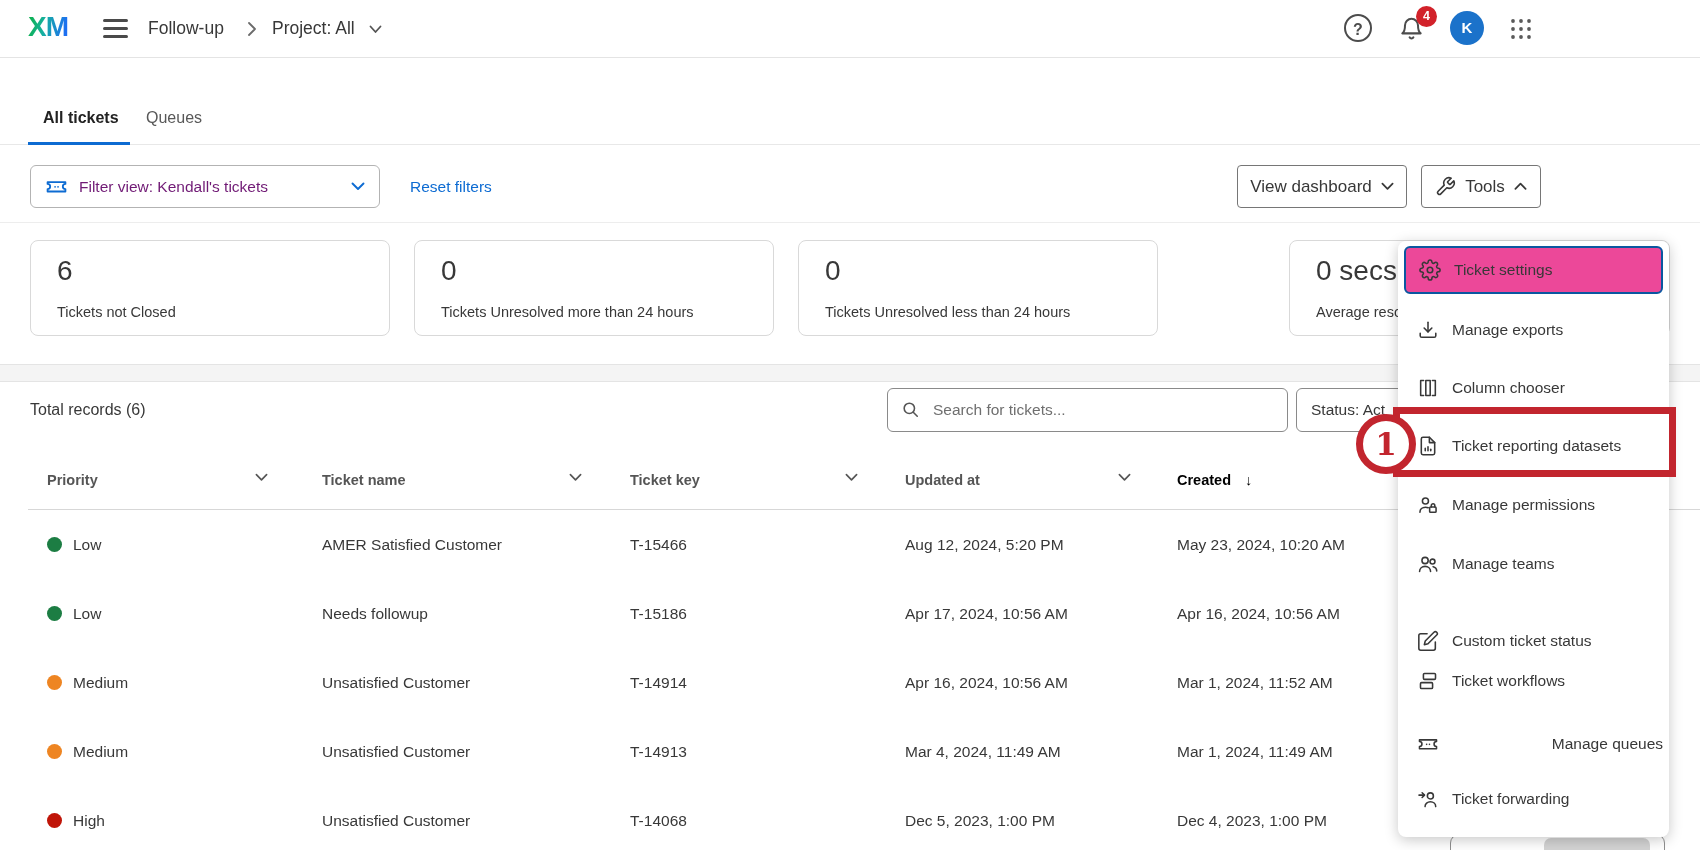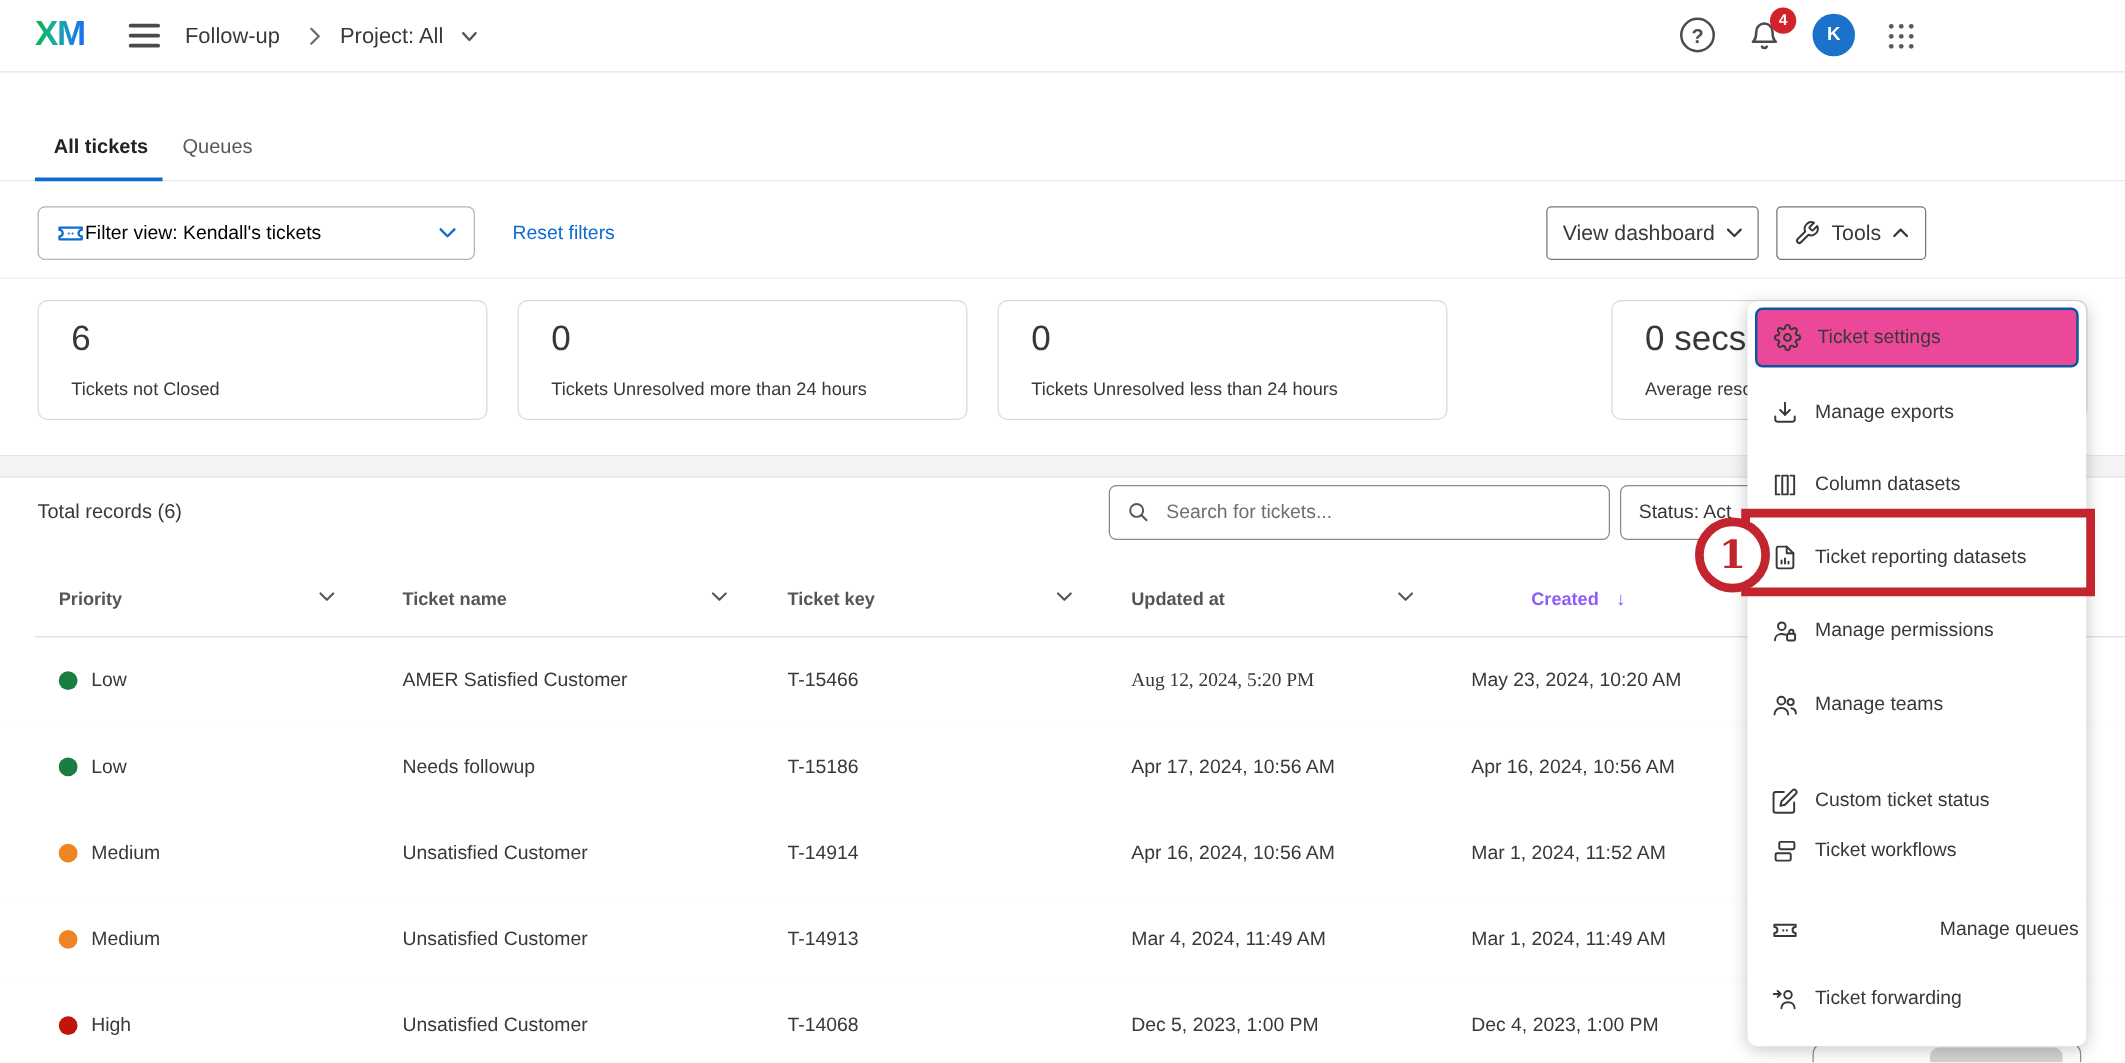--- a/index.html
+++ b/index.html
@@ -30,21 +30,21 @@
   
   .tab{top:95px;height:45px;line-height:45px;font-size:16px;cursor:pointer;}
   .tab.active{font-weight:700;color:#222;}
   .tab.inactive{color:#585858;}
   .tab-underline{left:28px;top:142px;width:102px;height:3px;background:#0d6bd2;z-index:2;}
   .tabs-divider{left:0;top:144px;width:1700px;height:1px;background:#e8e8e8;}
 
   
   .filter-select{left:30px;top:165px;width:350px;height:43px;border:1px solid #b3b3b3;border-radius:6px;
                  box-sizing:border-box;display:flex;align-items:center;padding:0 14px;cursor:pointer;background:#fff;}
-  .filter-select .lbl{color:#000000;font-size:15.5px;flex:1;}
+  .filter-select .lbl{color:#701a75;font-size:15.5px;margin-left:11px;flex:1;}
   .reset-link{left:410px;top:165px;height:43px;line-height:43px;color:#0d6bd2;font-size:15.5px;cursor:pointer;}
   .btn{border:1px solid #767676;border-radius:4px;background:#fff;box-sizing:border-box;height:43px;
        display:flex;align-items:center;justify-content:center;font-size:17px;color:#383838;cursor:pointer;gap:9px;}
   .btn-dash{left:1237px;top:165px;width:170px;}
   .btn-tools{left:1421px;top:165px;width:120px;}
   .row-divider{left:0;top:222px;width:1700px;height:1px;background:#ededed;}
 
   
   .card{top:240px;height:96px;border:1px solid #d9d9d9;border-radius:8px;box-sizing:border-box;background:#fff;}
   .card .val{position:absolute;left:26px;top:14px;font-size:28px;color:#383838;}
@@ -60,21 +60,21 @@
   .search input{border:none;outline:none;font-size:15.5px;margin-left:10px;flex:1;
                 font-family:"Liberation Sans",sans-serif;color:#383838;background:transparent;}
   .search input::placeholder{color:#6f6f6f;}
   .statuschip{left:1296px;top:388px;width:178px;height:44px;border:1px solid #8a8a8a;border-radius:6px;
               box-sizing:border-box;line-height:42px;padding:0 14px;font-size:15.5px;color:#383838;
               background:#fff;white-space:nowrap;overflow:hidden;cursor:pointer;}
 
   
   .th{top:460px;height:40px;line-height:40px;font-size:14.5px;font-weight:700;color:#555;cursor:pointer;}
   .th .chev{position:absolute;top:13px;}
-  .th.sorted{color:#8b5cf6;margin-left:48px;}
+  .th.sorted{color:#000000;}
   .thead-line{left:28px;top:509px;width:1672px;height:1px;background:#d7d7d7;}
   .trow{left:0;width:1700px;height:69px;border-bottom:1px solid #ebebeb;cursor:pointer;background:#fff;}
   .cell{position:absolute;top:0;height:69px;line-height:69px;font-size:15.5px;color:#383838;white-space:nowrap;}
   .dot{position:absolute;left:47px;top:27px;width:15px;height:15px;border-radius:50%;}
 
   
   .menu{left:1398px;top:241px;width:271px;height:596px;background:#fff;border-radius:8px;
         box-shadow:0 3px 14px rgba(0,0,0,.22);z-index:20;}
   .mitem{position:absolute;left:6px;width:259px;height:48px;display:flex;align-items:center;
          padding-left:13px;box-sizing:border-box;gap:13px;font-size:15.5px;color:#383838;cursor:pointer;border-radius:6px;}
@@ -245,21 +245,21 @@
     <span>Created</span>
     <span style="margin-left:10px;font-weight:400;">↓</span>
   </div>
   <div class="abs thead-line"></div>
 
   <div class="abs trow" style="top:510px;">
     <span class="dot" style="background: rgb(28, 125, 67);"></span>
     <span class="cell" style="left:73px;">Low</span>
     <span class="cell" style="left:322px;">AMER Satisfied Customer</span>
     <span class="cell" style="left:630px;">T-15466</span>
-    <span class="cell" style="left:905px;font-family:Liberation Serif, serif;">Aug 12, 2024, 5:20 PM</span>
+    <span class="cell" style="left:905px;">Aug 12, 2024, 5:20 PM</span>
     <span class="cell" style="left:1177px;">May 23, 2024, 10:20 AM</span>
   </div>
   <div class="abs trow" style="top:579px;">
     <span class="dot" style="background: rgb(28, 125, 67);"></span>
     <span class="cell" style="left:73px;">Low</span>
     <span class="cell" style="left:322px;">Needs followup</span>
     <span class="cell" style="left:630px;">T-15186</span>
     <span class="cell" style="left:905px;">Apr 17, 2024, 10:56 AM</span>
     <span class="cell" style="left:1177px;">Apr 16, 2024, 10:56 AM</span>
   </div>
@@ -306,21 +306,21 @@
       </svg>
       <span>Manage exports</span>
     </div>
 
     <div class="mitem" style="top:123px;">
       <svg width="22" height="22" viewBox="0 0 24 24" fill="none" stroke="#383838" stroke-width="1.7" stroke-linecap="round" stroke-linejoin="round">
         <path d="M7.2 3.8H4v16.4h3.2"></path>
           <path d="M16.8 3.8H20v16.4h-3.2"></path>
         <rect x="9.6" y="3.8" width="4.8" height="16.4"></rect>
       </svg>
-      <span>Column datasets</span>
+      <span>Column chooser</span>
     </div>
 
     <div class="mitem" style="top:181px;">
       <svg width="22" height="22" viewBox="0 0 24 24" fill="none" stroke="#383838" stroke-width="1.7" stroke-linecap="round" stroke-linejoin="round">
         <path d="M13.5 2.5H6.5a1.8 1.8 0 0 0-1.8 1.8v15.4a1.8 1.8 0 0 0 1.8 1.8h11a1.8 1.8 0 0 0 1.8-1.8V8.3z"></path>
         <polyline points="13.5 2.5 13.5 8.3 19.3 8.3"></polyline>
         <path d="M9 17.2v-2.6"></path>
           <path d="M12 17.2v-4.4"></path>
           <path d="M15 17.2v-1.6"></path>
       </svg>

